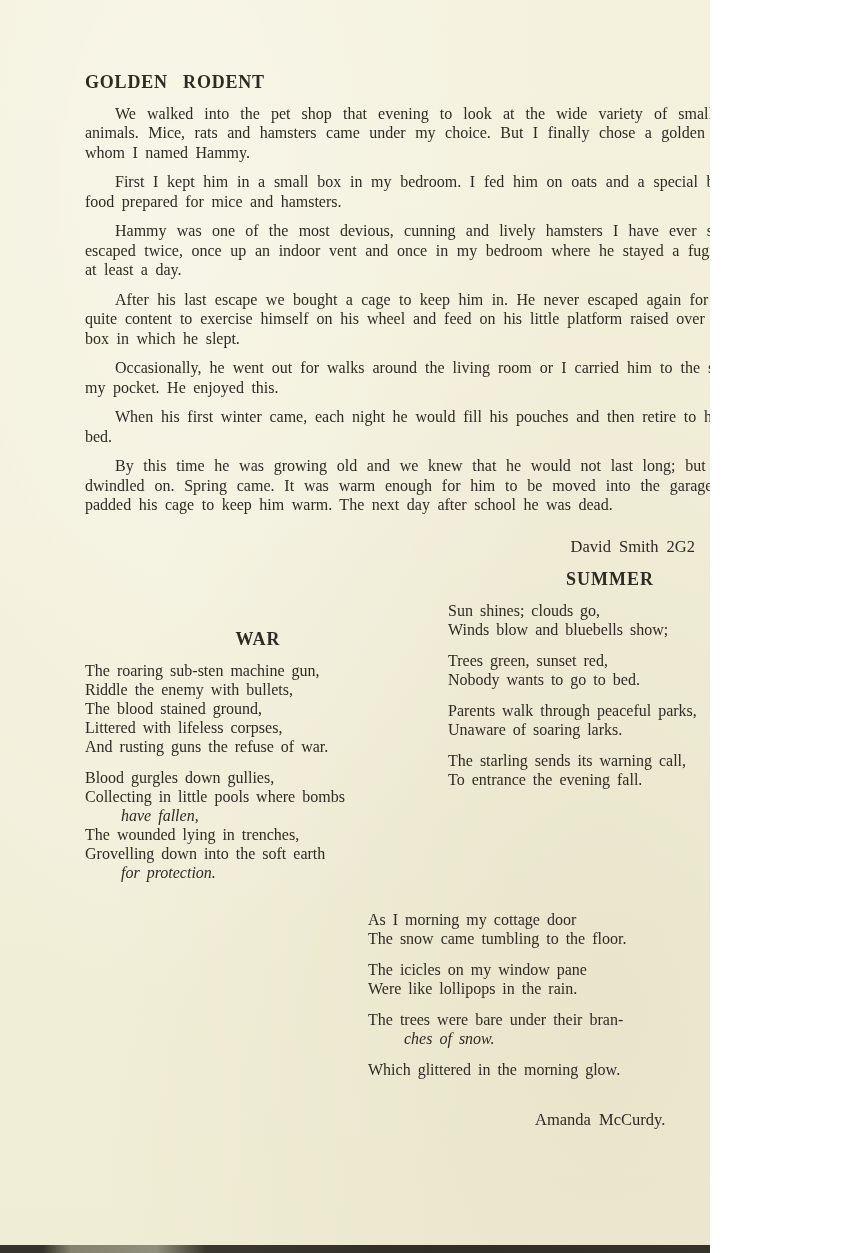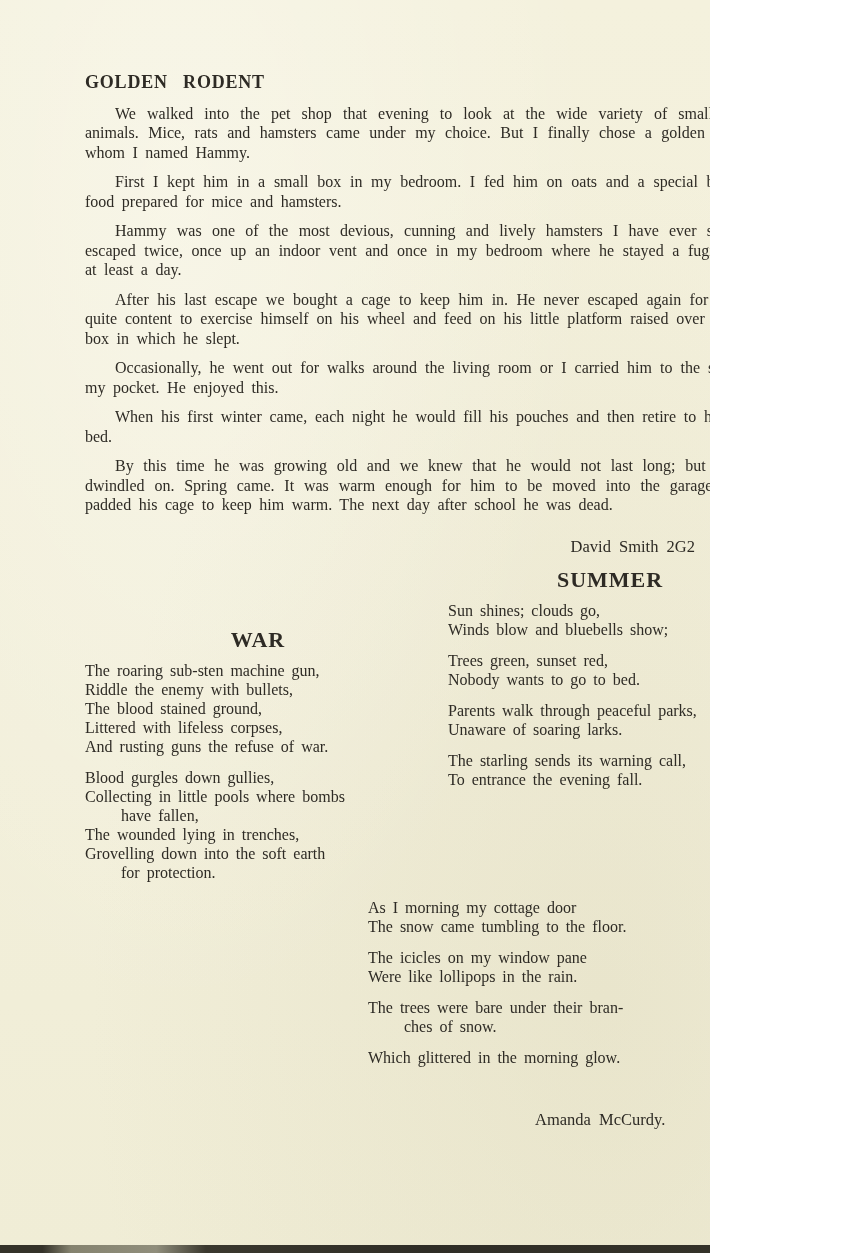--- a/index.html
+++ b/index.html
@@ -36,26 +36,26 @@
   }
   .columns {
     position:absolute; left:0; top:560px; width:866px; height:600px;
     font-size:16px; line-height:19px; word-spacing:3px;
   }
   .poem { position:absolute; }
   .poem-war    { left:85px;  top:70px;  width:346px; }
   .poem-summer { left:448px; top:10px;  width:324px; }
   .poem-winter { left:368px; top:338px; width:324px; }
   .poem-title {
-    font-weight:bold; text-align:center; font-size:22px;
+    font-weight:bold; text-align:center; font-size:18px;
     letter-spacing:1px; word-spacing:4px; margin:0 0 12px 0;
   }
-  .stanza { margin:0 0 12px 0; }
+  .stanza { margin:12px 0 12px 0; }
   .pline { white-space:nowrap; }
-  .pline.hang { padding-left:36px; }
+  .pline.hang { padding-left:36px;font-style:italic; }
   .winter-author {
     position:absolute; left:535px; top:550px;
     font-size:16.5px; word-spacing:4px;
   }
   .edge-right {
     position:absolute; top:0; bottom:6px; left:858px; width:4px;
     background:linear-gradient(to bottom,
       rgba(58,56,46,0.12) 0%, rgba(50,48,40,0.50) 8%,
       rgba(35,33,27,0.82) 35%, rgba(35,33,27,0.90) 72%,
       rgba(50,48,40,0.55) 100%);

